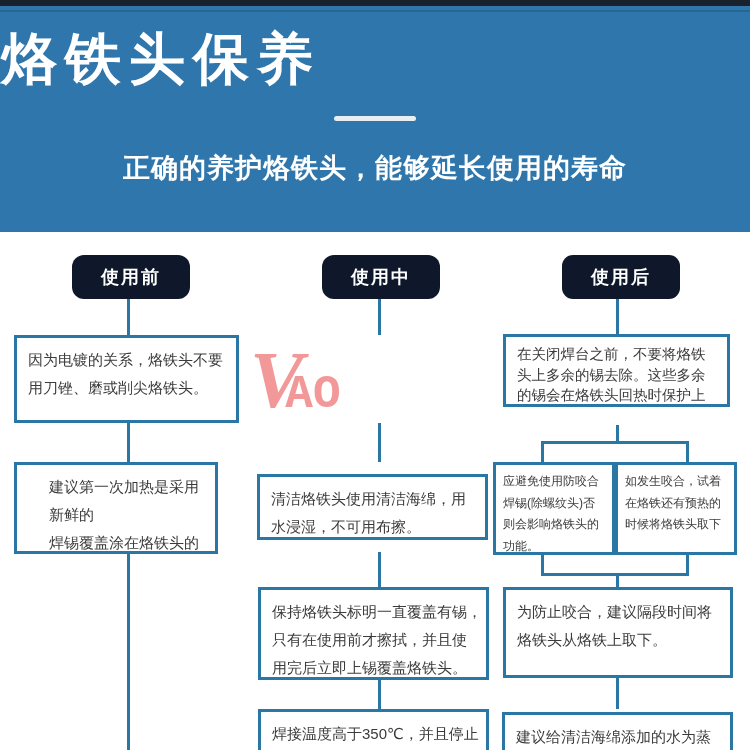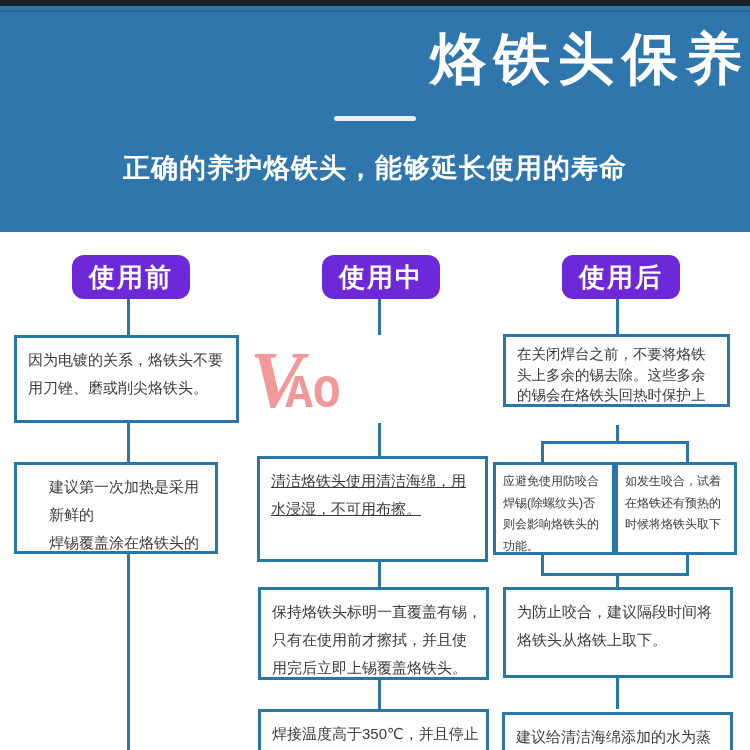--- a/index.html
+++ b/index.html
@@ -3,29 +3,29 @@
 <meta charset="utf-8">
 <style>
   html,body{margin:0;padding:0;}
   body{font-family:"Liberation Sans","DejaVu Sans",sans-serif;}
   #stage{position:relative;width:750px;height:750px;background:#ffffff;overflow:hidden;}
 
   
   .top-strip{position:absolute;left:0;top:0;width:750px;height:6px;background:#19212d;}
   .header{position:absolute;left:0;top:0;width:750px;height:232px;background:#2e76ab;}
   .header-shade{position:absolute;left:0;top:10px;width:750px;height:2px;background:rgba(0,0,0,0.14);}
-  .title{position:absolute;left:0;top:22px;width:750px;text-align:right;color:#ffffff;
-         font-size:56px;font-weight:bold;letter-spacing:8px;padding-left:16px;box-sizing:border-box;}
+  .title{position:absolute;left:0;top:22px;width:750px;text-align:left;color:#ffffff;
+         font-size:56px;font-weight:bold;letter-spacing:8px;padding-left:1px;box-sizing:border-box;}
   .divider{position:absolute;left:334px;top:116px;width:82px;height:5px;background:#e9eef2;border-radius:3px;}
   .subtitle{position:absolute;left:0;top:150px;width:750px;text-align:center;color:#ffffff;
             font-size:27px;font-weight:bold;letter-spacing:1px;}
 
   
-  .badge{position:absolute;top:255px;width:118px;height:44px;background:#6d28d9;border-radius:12px;
-         color:#ffffff;font-size:26px;font-weight:bold;display:flex;align-items:center;justify-content:center;
+  .badge{position:absolute;top:255px;width:118px;height:44px;background:#0f172a;border-radius:12px;
+         color:#ffffff;font-size:18px;font-weight:bold;display:flex;align-items:center;justify-content:center;
          letter-spacing:2px;}
 
   
   .vline{position:absolute;width:3px;background:#2a77a5;}
   .hline{position:absolute;height:3px;background:#2a77a5;}
 
   
   .box{position:absolute;background:#ffffff;border:3px solid #2a77a5;box-sizing:border-box;
        color:#3b3b3b;font-size:15px;line-height:28px;white-space:pre-line;overflow:hidden;
        padding:8px 2px 0 11px;}
@@ -75,21 +75,21 @@
   <div class="hline" style="left:541px;top:573px;width:148px;"></div>
   <div class="vline" style="left:616px;top:573px;height:14px;"></div>
   <div class="vline" style="left:616px;top:678px;height:31px;"></div>
 
   <div class="box" style="left:14px;top:335px;width:225px;height:88px;">因为电镀的关系，烙铁头不要
 用刀锉、磨或削尖烙铁头。</div>
   <div class="box" style="left:14px;top:462px;width:204px;height:92px;padding-left:32px;">建议第一次加热是采用新鲜的
 焊锡覆盖涂在烙铁头的箭头上，
 以便去除上面的氧化物。</div>
 
-  <div class="box" style="left:257px;top:456px;width:231px;height:106px;text-decoration:underline;">清洁烙铁头使用清洁海绵，用
+  <div class="box" style="left:257px;top:474px;width:231px;height:66px;">清洁烙铁头使用清洁海绵，用
 水浸湿，不可用布擦。</div>
   <div class="box" style="left:258px;top:587px;width:231px;height:93px;">保持烙铁头标明一直覆盖有锡，
 只有在使用前才擦拭，并且使
 用完后立即上锡覆盖烙铁头。</div>
   <div class="box" style="left:258px;top:709px;width:231px;height:75px;">焊接温度高于350℃，并且停止
 工作超过1小时以上，烙铁头应</div>
 
   <div class="box tight" style="left:503px;top:334px;width:227px;height:73px;">在关闭焊台之前，不要将烙铁
 头上多余的锡去除。这些多余
 的锡会在烙铁头回热时保护上

